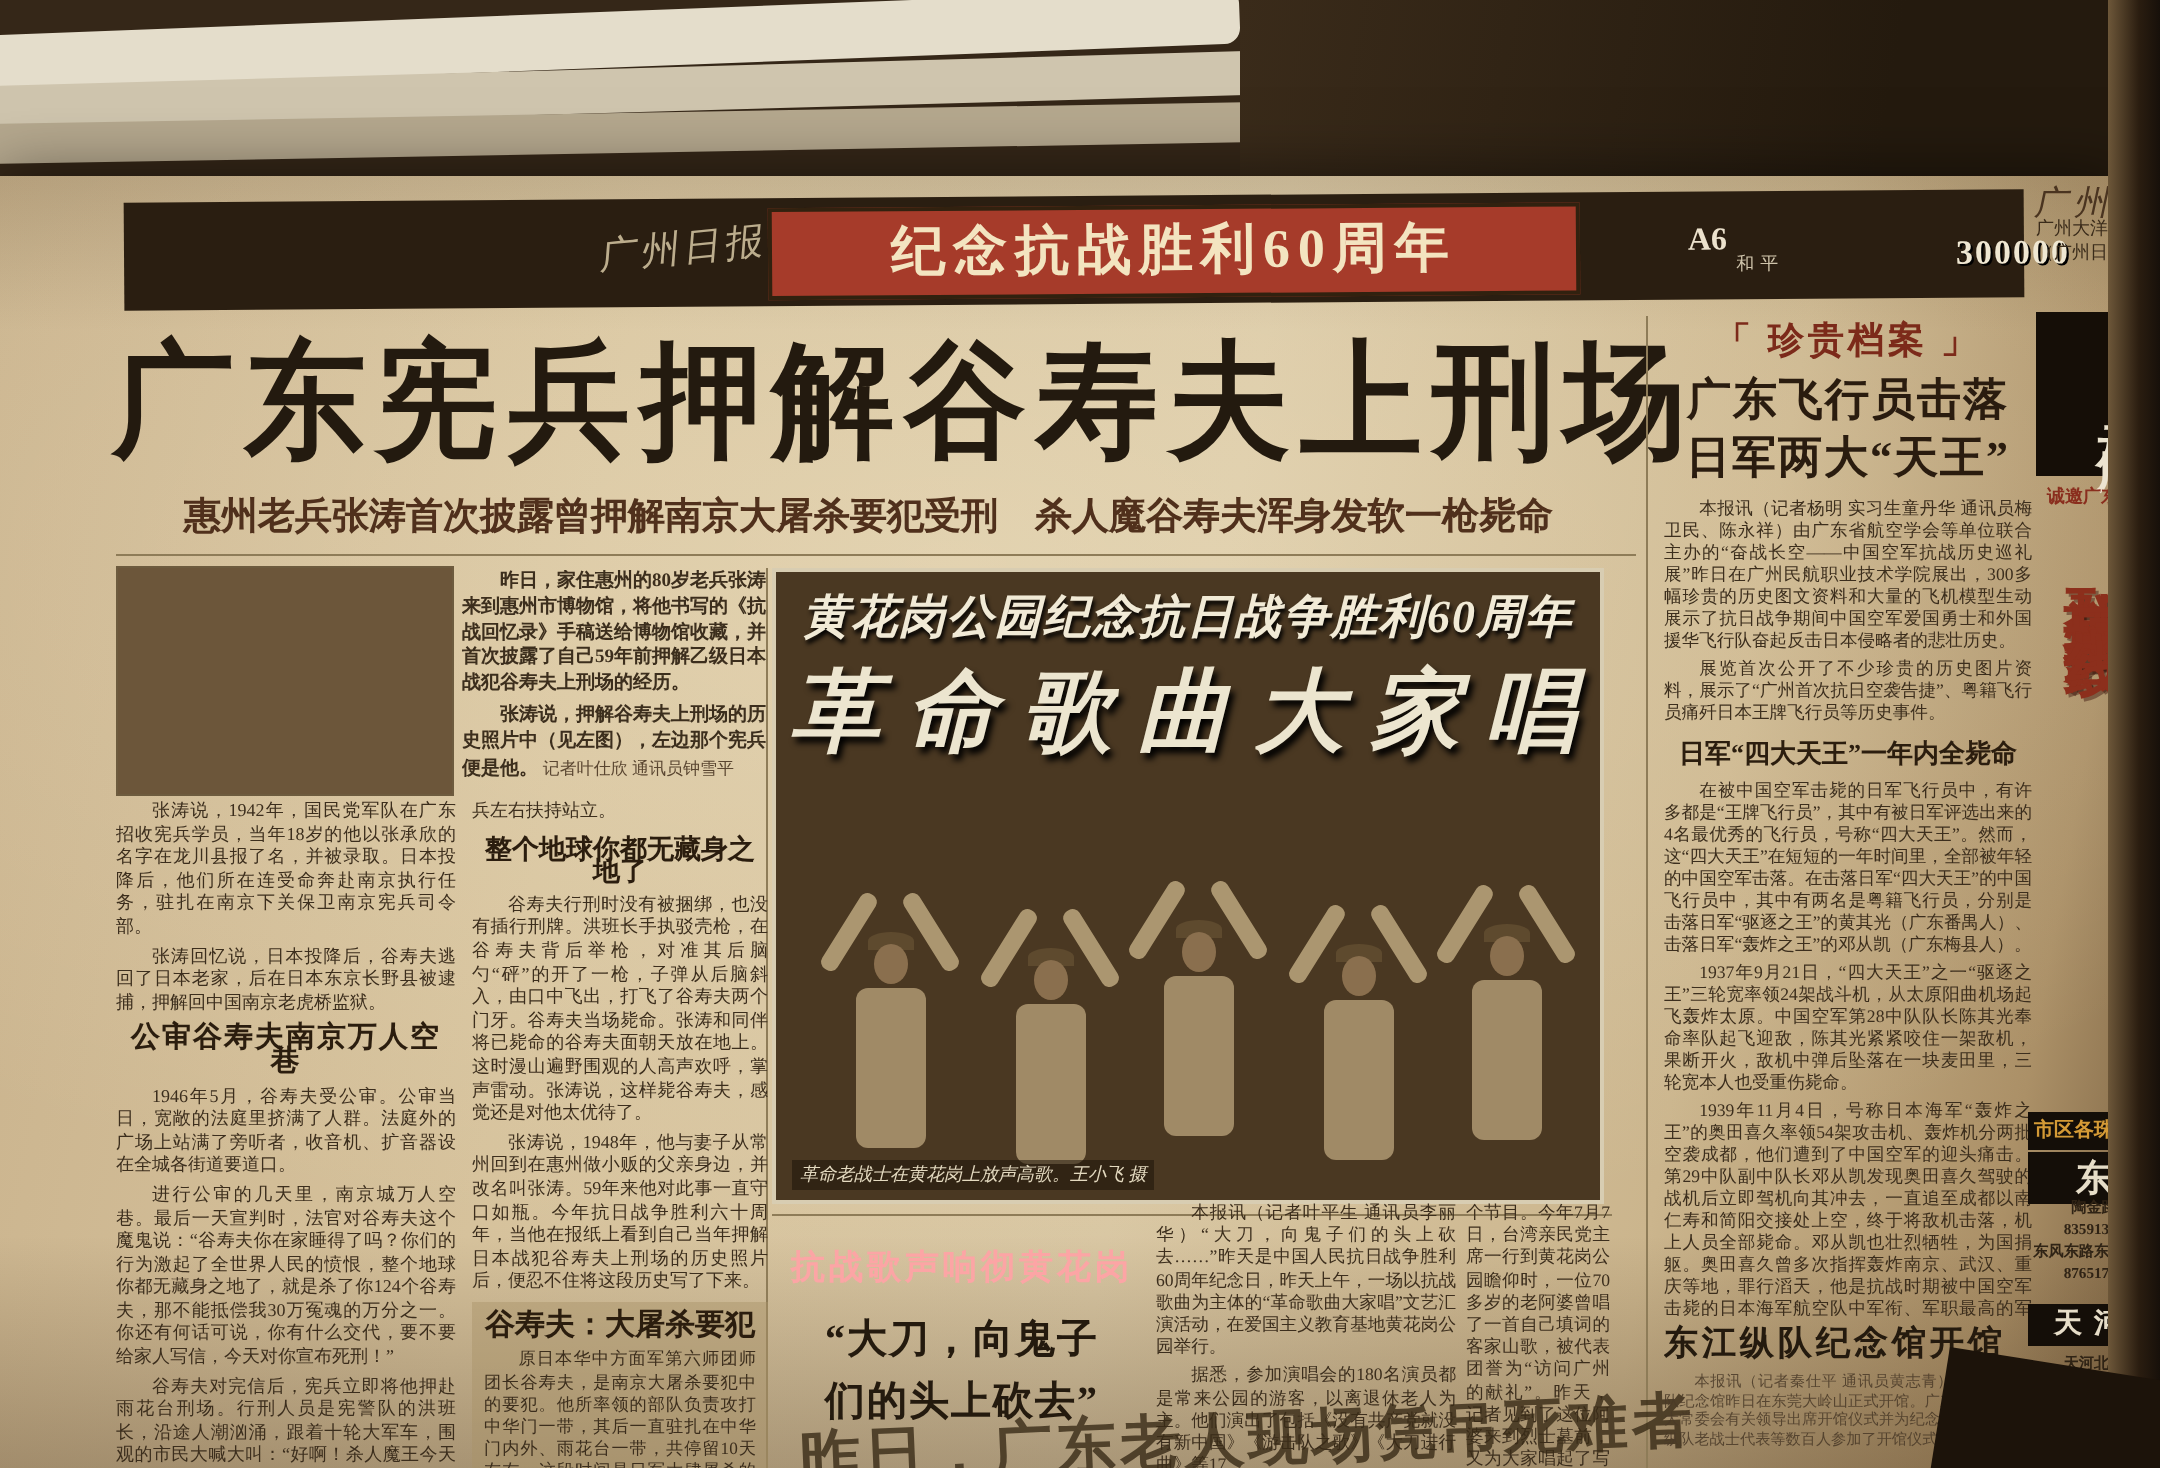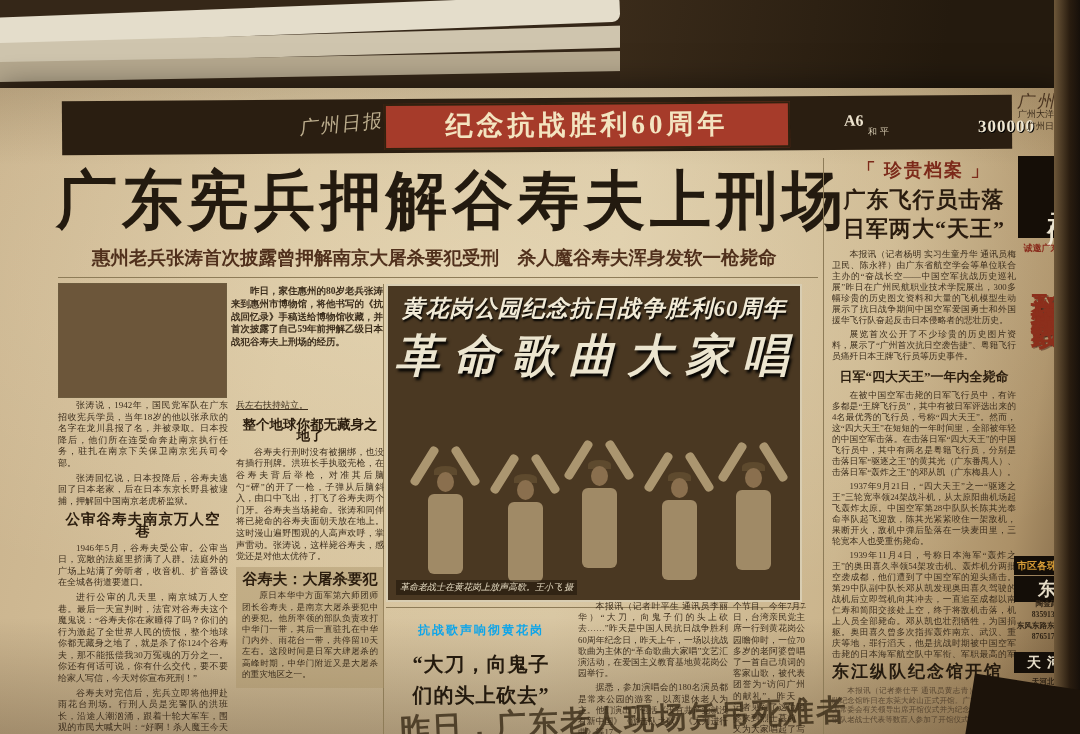--- a/index.html
+++ b/index.html
@@ -85,21 +85,21 @@
   .fig .head{position:absolute;left:21px;top:34px;width:17px;height:20px;border-radius:50%;background:#8a6f4e;}
   .fig .cap{position:absolute;left:18px;top:28px;width:23px;height:9px;border-radius:50% 50% 0 0;background:#5e4a2e;}
   .fig .torso{position:absolute;left:12px;top:56px;width:35px;height:80px;border-radius:6px;background:#a08a66;}
   .fig .armL,.fig .armR{position:absolute;top:6px;width:9px;height:44px;border-radius:4px;background:#ab9670;}
   .fig .armL{left:4px;transform:rotate(32deg);}
   .fig .armR{right:4px;transform:rotate(-32deg);}
   #cphoto .caption{position:absolute;left:8px;bottom:5px;color:#e4dac0;font-size:9px;
     background:rgba(30,20,10,.55);padding:1px 4px;}
   
   #songhead{left:392px;top:622px;width:178px;height:112px;text-align:center;color:#241a0e;}
-  #songhead .kicker{font-size:12px;font-weight:bold;letter-spacing:2px;margin-bottom:10px;color:#0ea5e9;}
+  #songhead .kicker{font-size:17px;font-weight:bold;letter-spacing:2px;margin-bottom:10px;color:#fca5a5;}
   #songhead .q{font-size:20px;font-weight:700;line-height:31px;letter-spacing:1px;}
   #songc1{left:578px;top:601px;width:150px;height:133px;overflow:hidden;font-size:8.8px;line-height:11.2px;}
   #songc2{left:733px;top:601px;width:72px;height:133px;overflow:hidden;font-size:8.8px;line-height:11.2px;}
   #songc2 p{text-indent:0;}
   #bottomcut{left:400px;top:699px;width:470px;font-size:30px;font-weight:900;color:rgba(56,42,22,.8);
     transform:rotate(-2.5deg);white-space:nowrap;letter-spacing:2px;}
   
   #pilot{left:832px;top:158px;width:184px;height:500px;overflow:hidden;}
   #pilot .kicker{text-align:center;font-size:18px;font-weight:bold;color:#7c2a1a;letter-spacing:2px;margin-bottom:3px;}
   #pilot .h1{text-align:center;font-size:22px;font-weight:900;color:#2a1c0f;line-height:29px;letter-spacing:1px;margin-bottom:6px;}
@@ -155,36 +155,39 @@
   <div id="subhead" class="abs">惠州老兵张涛首次披露曾押解南京大屠杀要犯受刑　杀人魔谷寿夫浑身发软一枪毙命</div>
   <div class="hrule" style="left:58px;top:277px;width:760px;"></div>
 
   <div class="vrule" style="left:383px;top:284px;height:450px;"></div>
   <div class="vrule" style="left:823px;top:158px;height:576px;"></div>
   <div class="hrule" style="left:386px;top:607px;width:420px;"></div>
 
   <div id="lphoto" class="abs"></div>
   <div id="lead" class="abs bodytext">
     <p>昨日，家住惠州的80岁老兵张涛来到惠州市博物馆，将他书写的《抗战回忆录》手稿送给博物馆收藏，并首次披露了自己59年前押解乙级日本战犯谷寿夫上刑场的经历。</p>
+    <p><span>张涛说，押解谷寿夫上刑场的历史照片中（见左图），左边那个宪兵便是他。</span>
+      <span class="byline">记者叶仕欣 通讯员钟雪平</span></p>
   </div>
 
   <div id="col1" class="abs bodytext">
     <p>张涛说，1942年，国民党军队在广东招收宪兵学员，当年18岁的他以张承欣的名字在龙川县报了名，并被录取。日本投降后，他们所在连受命奔赴南京执行任务，驻扎在南京下关保卫南京宪兵司令部。</p>
     <p>张涛回忆说，日本投降后，谷寿夫逃回了日本老家，后在日本东京长野县被逮捕，押解回中国南京老虎桥监狱。</p>
     <div class="colhead">公审谷寿夫南京万人空巷</div>
     <p>1946年5月，谷寿夫受公审。公审当日，宽敞的法庭里挤满了人群。法庭外的广场上站满了旁听者，收音机、扩音器设在全城各街道要道口。</p>
     <p>进行公审的几天里，南京城万人空巷。最后一天宣判时，法官对谷寿夫这个魔鬼说：“谷寿夫你在家睡得了吗？你们的行为激起了全世界人民的愤恨，整个地球你都无藏身之地了，就是杀了你124个谷寿夫，那不能抵偿我30万冤魂的万分之一。你还有何话可说，你有什么交代，要不要给家人写信，今天对你宣布死刑！”</p>
     <p>谷寿夫对完信后，宪兵立即将他押赴雨花台刑场。行刑人员是宪警队的洪班长，沿途人潮汹涌，跟着十轮大军车，围观的市民大喊大叫：“好啊！杀人魔王今天要被人杀了。”到了雨花台，满山坡都挤满了观看行刑的人群，声讨这个即将赴鬼门关的魔鬼。</p>
 
   </div>
 
   <div id="col2" class="abs bodytext">
-    <p style="text-indent:0;text-decoration:underline;">兵左右扶持站立。</p>
+    <p style="text-indent:0;">兵左右扶持站立。</p>
     <div class="colhead">整个地球你都无藏身之地了</div>
     <p>谷寿夫行刑时没有被捆绑，也没有插行刑牌。洪班长手执驳壳枪，在谷寿夫背后举枪，对准其后脑勺“砰”的开了一枪，子弹从后脑斜入，由口中飞出，打飞了谷寿夫两个门牙。谷寿夫当场毙命。张涛和同伴将已毙命的谷寿夫面朝天放在地上。这时漫山遍野围观的人高声欢呼，掌声雷动。张涛说，这样毙谷寿夫，感觉还是对他太优待了。</p>
+    <p>张涛说，1948年，他与妻子从常州回到在惠州做小贩的父亲身边，并改名叫张涛。59年来他对此事一直守口如瓶。今年抗日战争胜利六十周年，当他在报纸上看到自己当年押解日本战犯谷寿夫上刑场的历史照片后，便忍不住将这段历史写了下来。</p>
     <div id="gsfbox">
       <div class="colhead">谷寿夫：大屠杀要犯</div>
       <p>原日本华中方面军第六师团师团长谷寿夫，是南京大屠杀要犯中的要犯。他所率领的部队负责攻打中华门一带，其后一直驻扎在中华门内外、雨花台一带，共停留10天左右。这段时间是日军大肆屠杀的高峰时期，中华门附近又是大屠杀的重灾地区之一。</p>
 
     </div>
   </div>
 
   <div id="cphoto" class="abs">
     <div class="bline1">黄花岗公园纪念抗日战争胜利60周年</div>
     <div class="bline2">革命歌曲大家唱</div>

